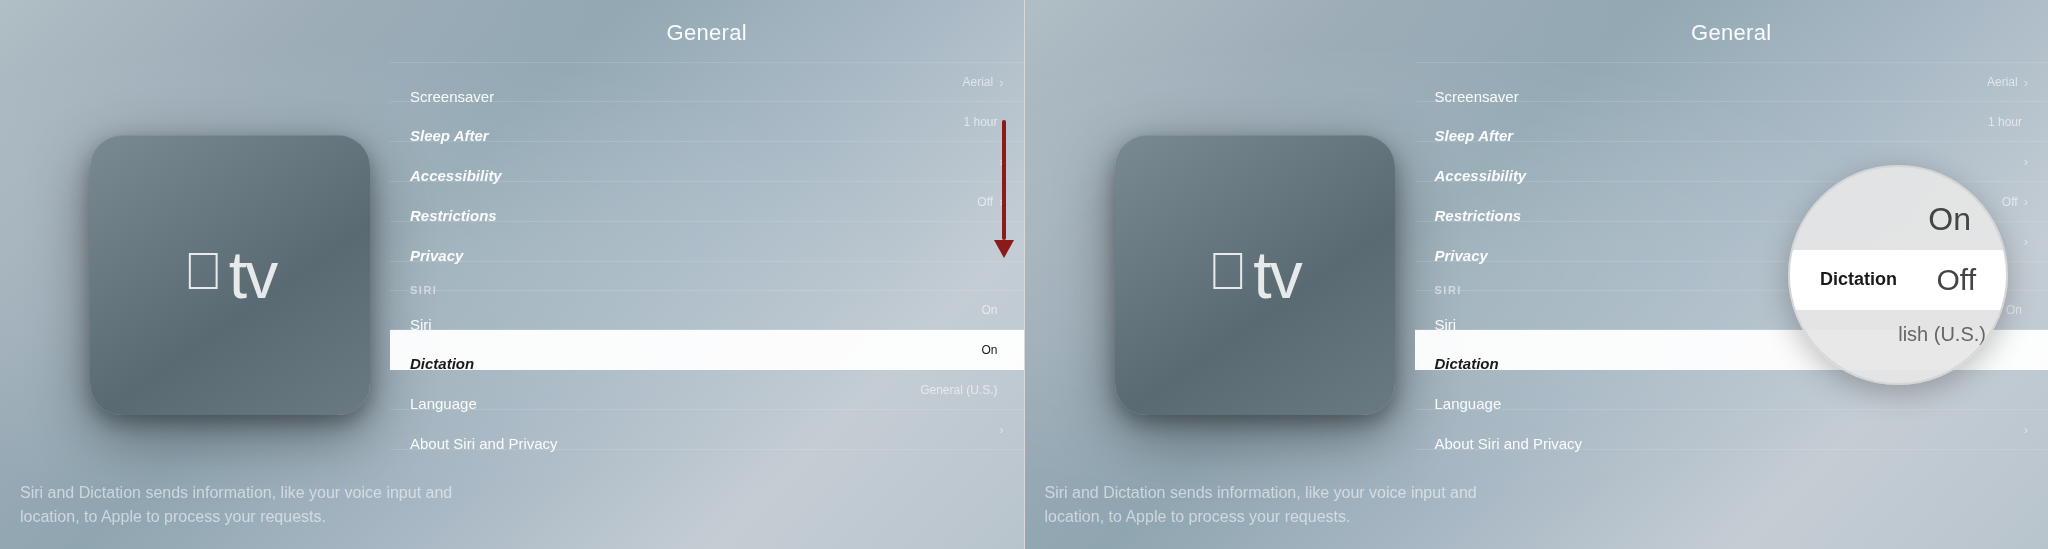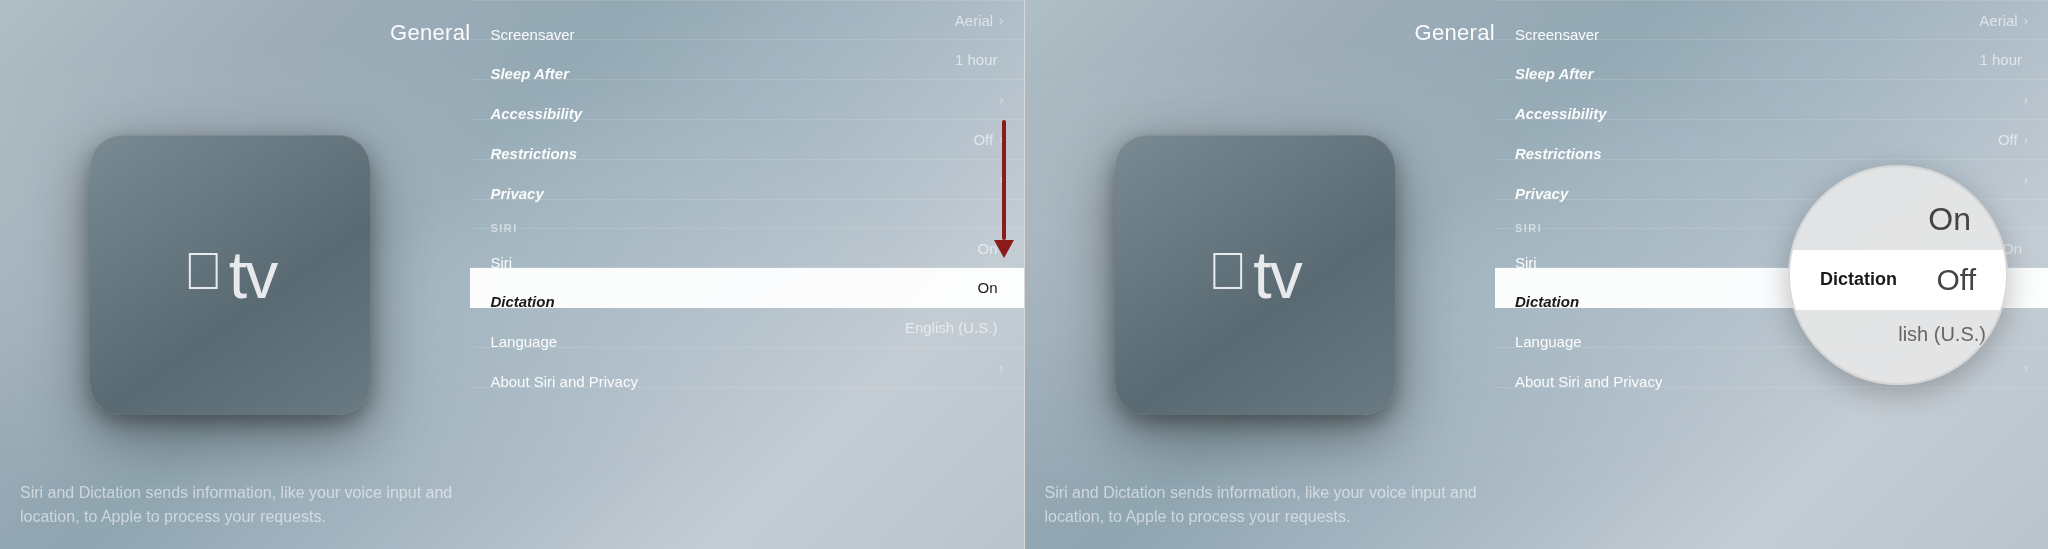--- a/index.html
+++ b/index.html
@@ -80,20 +80,21 @@
     }
 
     
     .settings-area {
       position: absolute;
       left: 390px;
       top: 0;
       right: 0;
       bottom: 0;
       display: flex;
+      flex-direction: column;
     }
 
     .page-title {
       text-align: center;
       color: rgba(255,255,255,0.95);
       font-size: 22px;
       font-weight: 400;
       padding: 20px 0 16px;
       letter-spacing: 0.3px;
     }
@@ -150,21 +151,21 @@
       flex: 1;
       margin-top: 28px;
     }
 
     .menu-item .item-label.bold {
       font-weight: 600;
       font-style: italic;
     }
 
     .menu-item .item-value {
-      font-size: 15px;
+      font-size: 12px;
       color: rgba(255,255,255,0.6);
       margin-right: 6px;
     }
 
     .menu-item .chevron {
       font-size: 13px;
       color: rgba(255,255,255,0.5);
     }
 
     
@@ -326,21 +327,21 @@
         <span class="item-value">On</span>
       </li>
 
       <li class="menu-item highlighted">
         <span class="item-label bold">Dictation</span>
         <span class="item-value">On</span>
       </li>
 
       <li class="menu-item">
         <span class="item-label">Language</span>
-        <span class="item-value">English (U.S.)</span>
+        <span class="item-value">General (U.S.)</span>
       </li>
 
       <li class="menu-item">
         <span class="item-label">About Siri and Privacy</span>
         <span class="chevron">›</span>
       </li>
     </ul>
   </div>
 
   <div class="footer-text">Siri and Dictation sends information, like your voice input and<br>location, to Apple to process your requests.</div>

